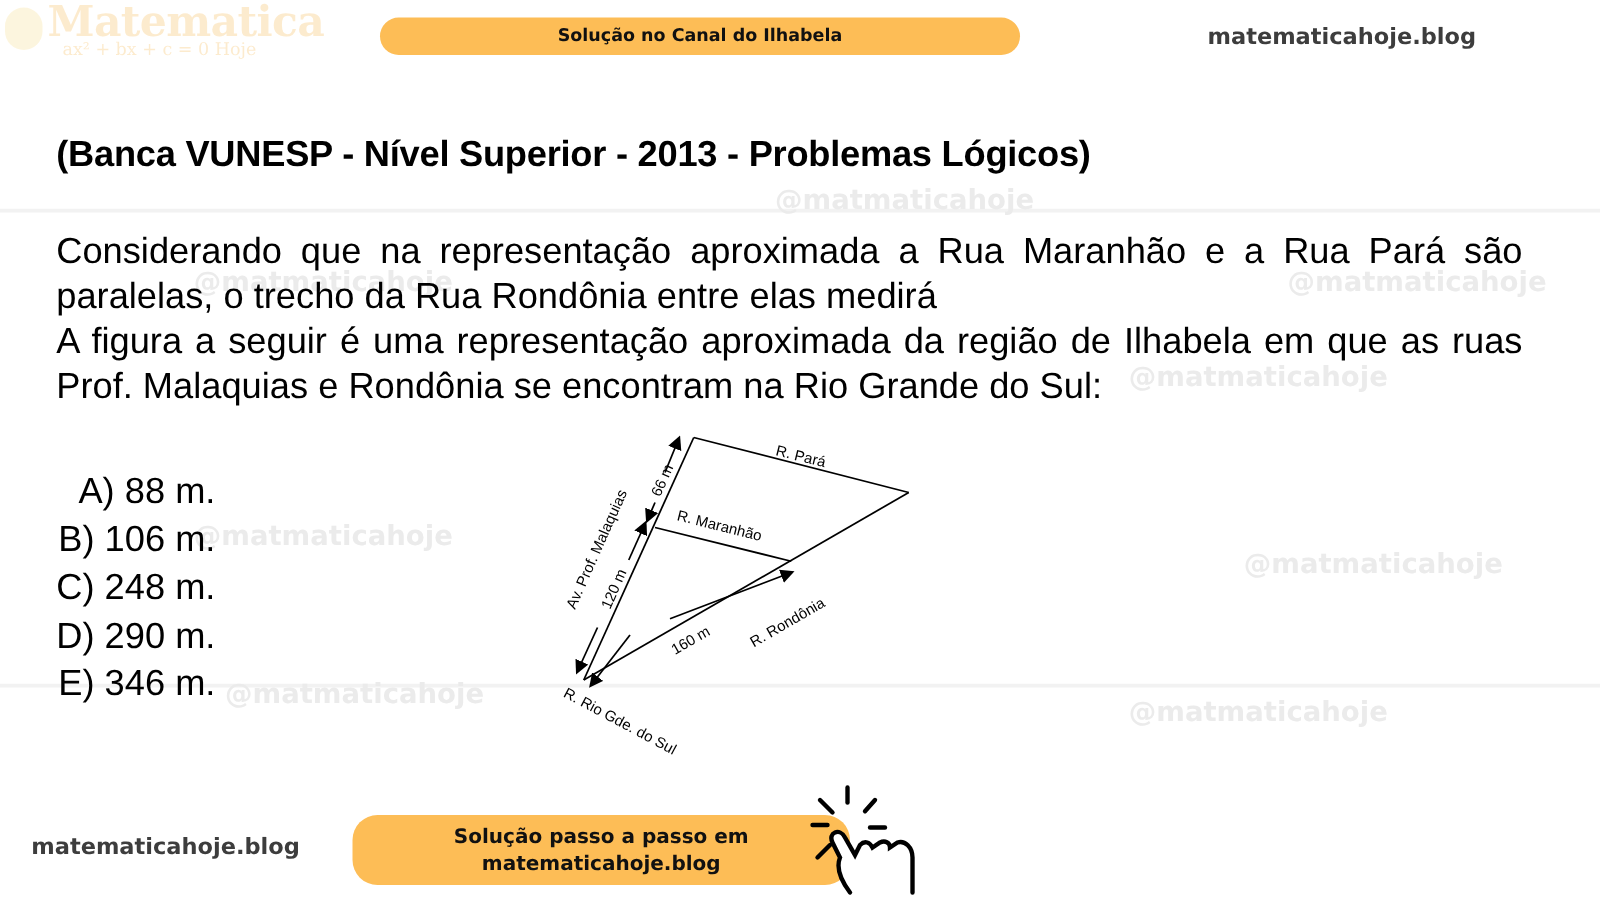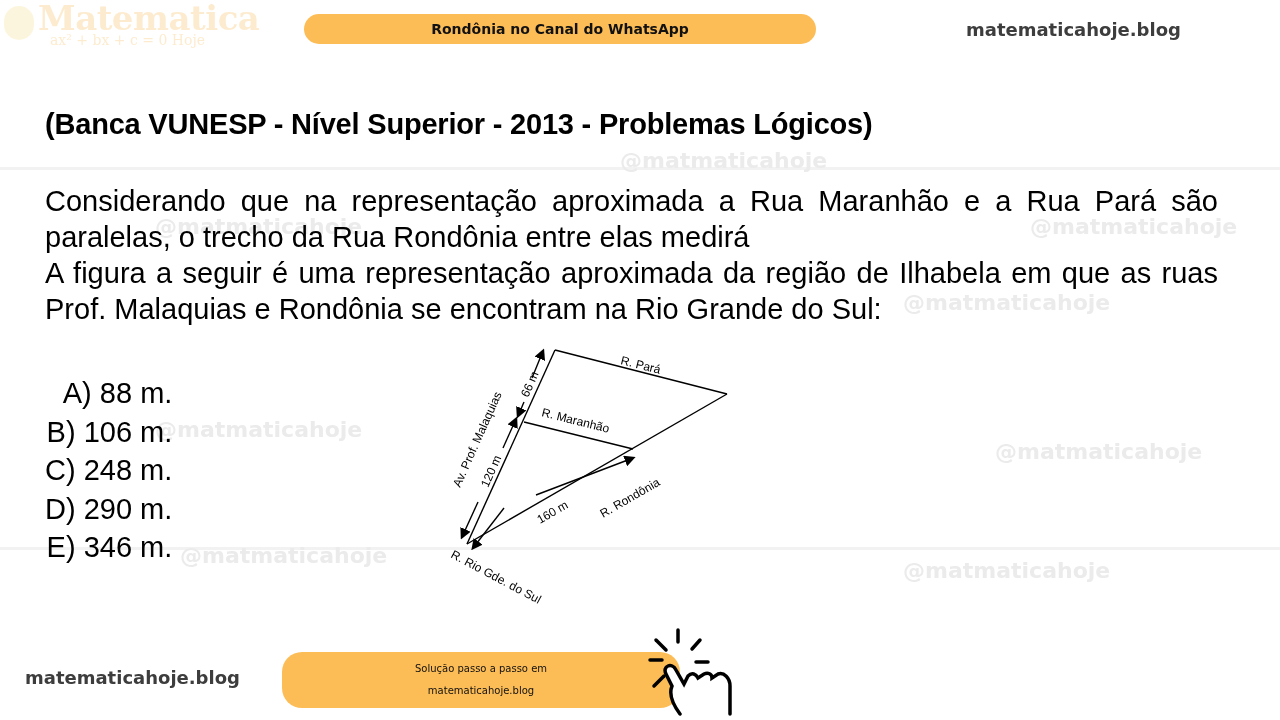--- a/index.html
+++ b/index.html
@@ -51,34 +51,34 @@
   .options div { white-space:nowrap; }
   .figure { position:absolute; left:440px; top:340px; width:300px; height:270px; }
   .site-bottom {
     position:absolute; left:25px; top:667px; font-family:"DejaVu Sans", sans-serif;
     font-weight:bold; font-size:18px; color:#3d3d3d;
   }
   .pill-bottom {
     position:absolute; left:282px; top:652px; width:398px; height:56px;
     background:#fdbd56; border-radius:20px; display:flex; flex-direction:column;
     align-items:center; justify-content:center; font-family:"DejaVu Sans", sans-serif;
-    font-weight:normal; font-size:10px; line-height:22px; color:#111;
+    font-weight:bold; font-size:16px; line-height:22px; color:#111;
   }
   .hand { position:absolute; left:644px; top:626px; width:100px; height:90px; }
 </style>
 </head>
 <body>
 
 <div class="logo">
   <div class="logo-badge"></div>
   <div class="logo-title">Matematica</div>
   <div class="logo-sub">ax² + bx + c = 0  Hoje</div>
 </div>
 
-<div class="pill-top">Rondônia no Canal do WhatsApp</div>
+<div class="pill-top">Solução no Canal do Ilhabela</div>
 <div class="site-top">matematicahoje.blog</div>
 
 <div class="rule" style="left:0;top:167px;width:1280px;"></div>
 <div class="rule" style="left:0;top:547px;width:1280px;"></div>
 
 <div class="wm" style="left:620px;top:148px;">@matmaticahoje</div>
 <div class="wm" style="left:155px;top:214px;">@matmaticahoje</div>
 <div class="wm" style="left:1030px;top:214px;">@matmaticahoje</div>
 <div class="wm" style="left:903px;top:290px;">@matmaticahoje</div>
 <div class="wm" style="left:155px;top:417px;">@matmaticahoje</div>

